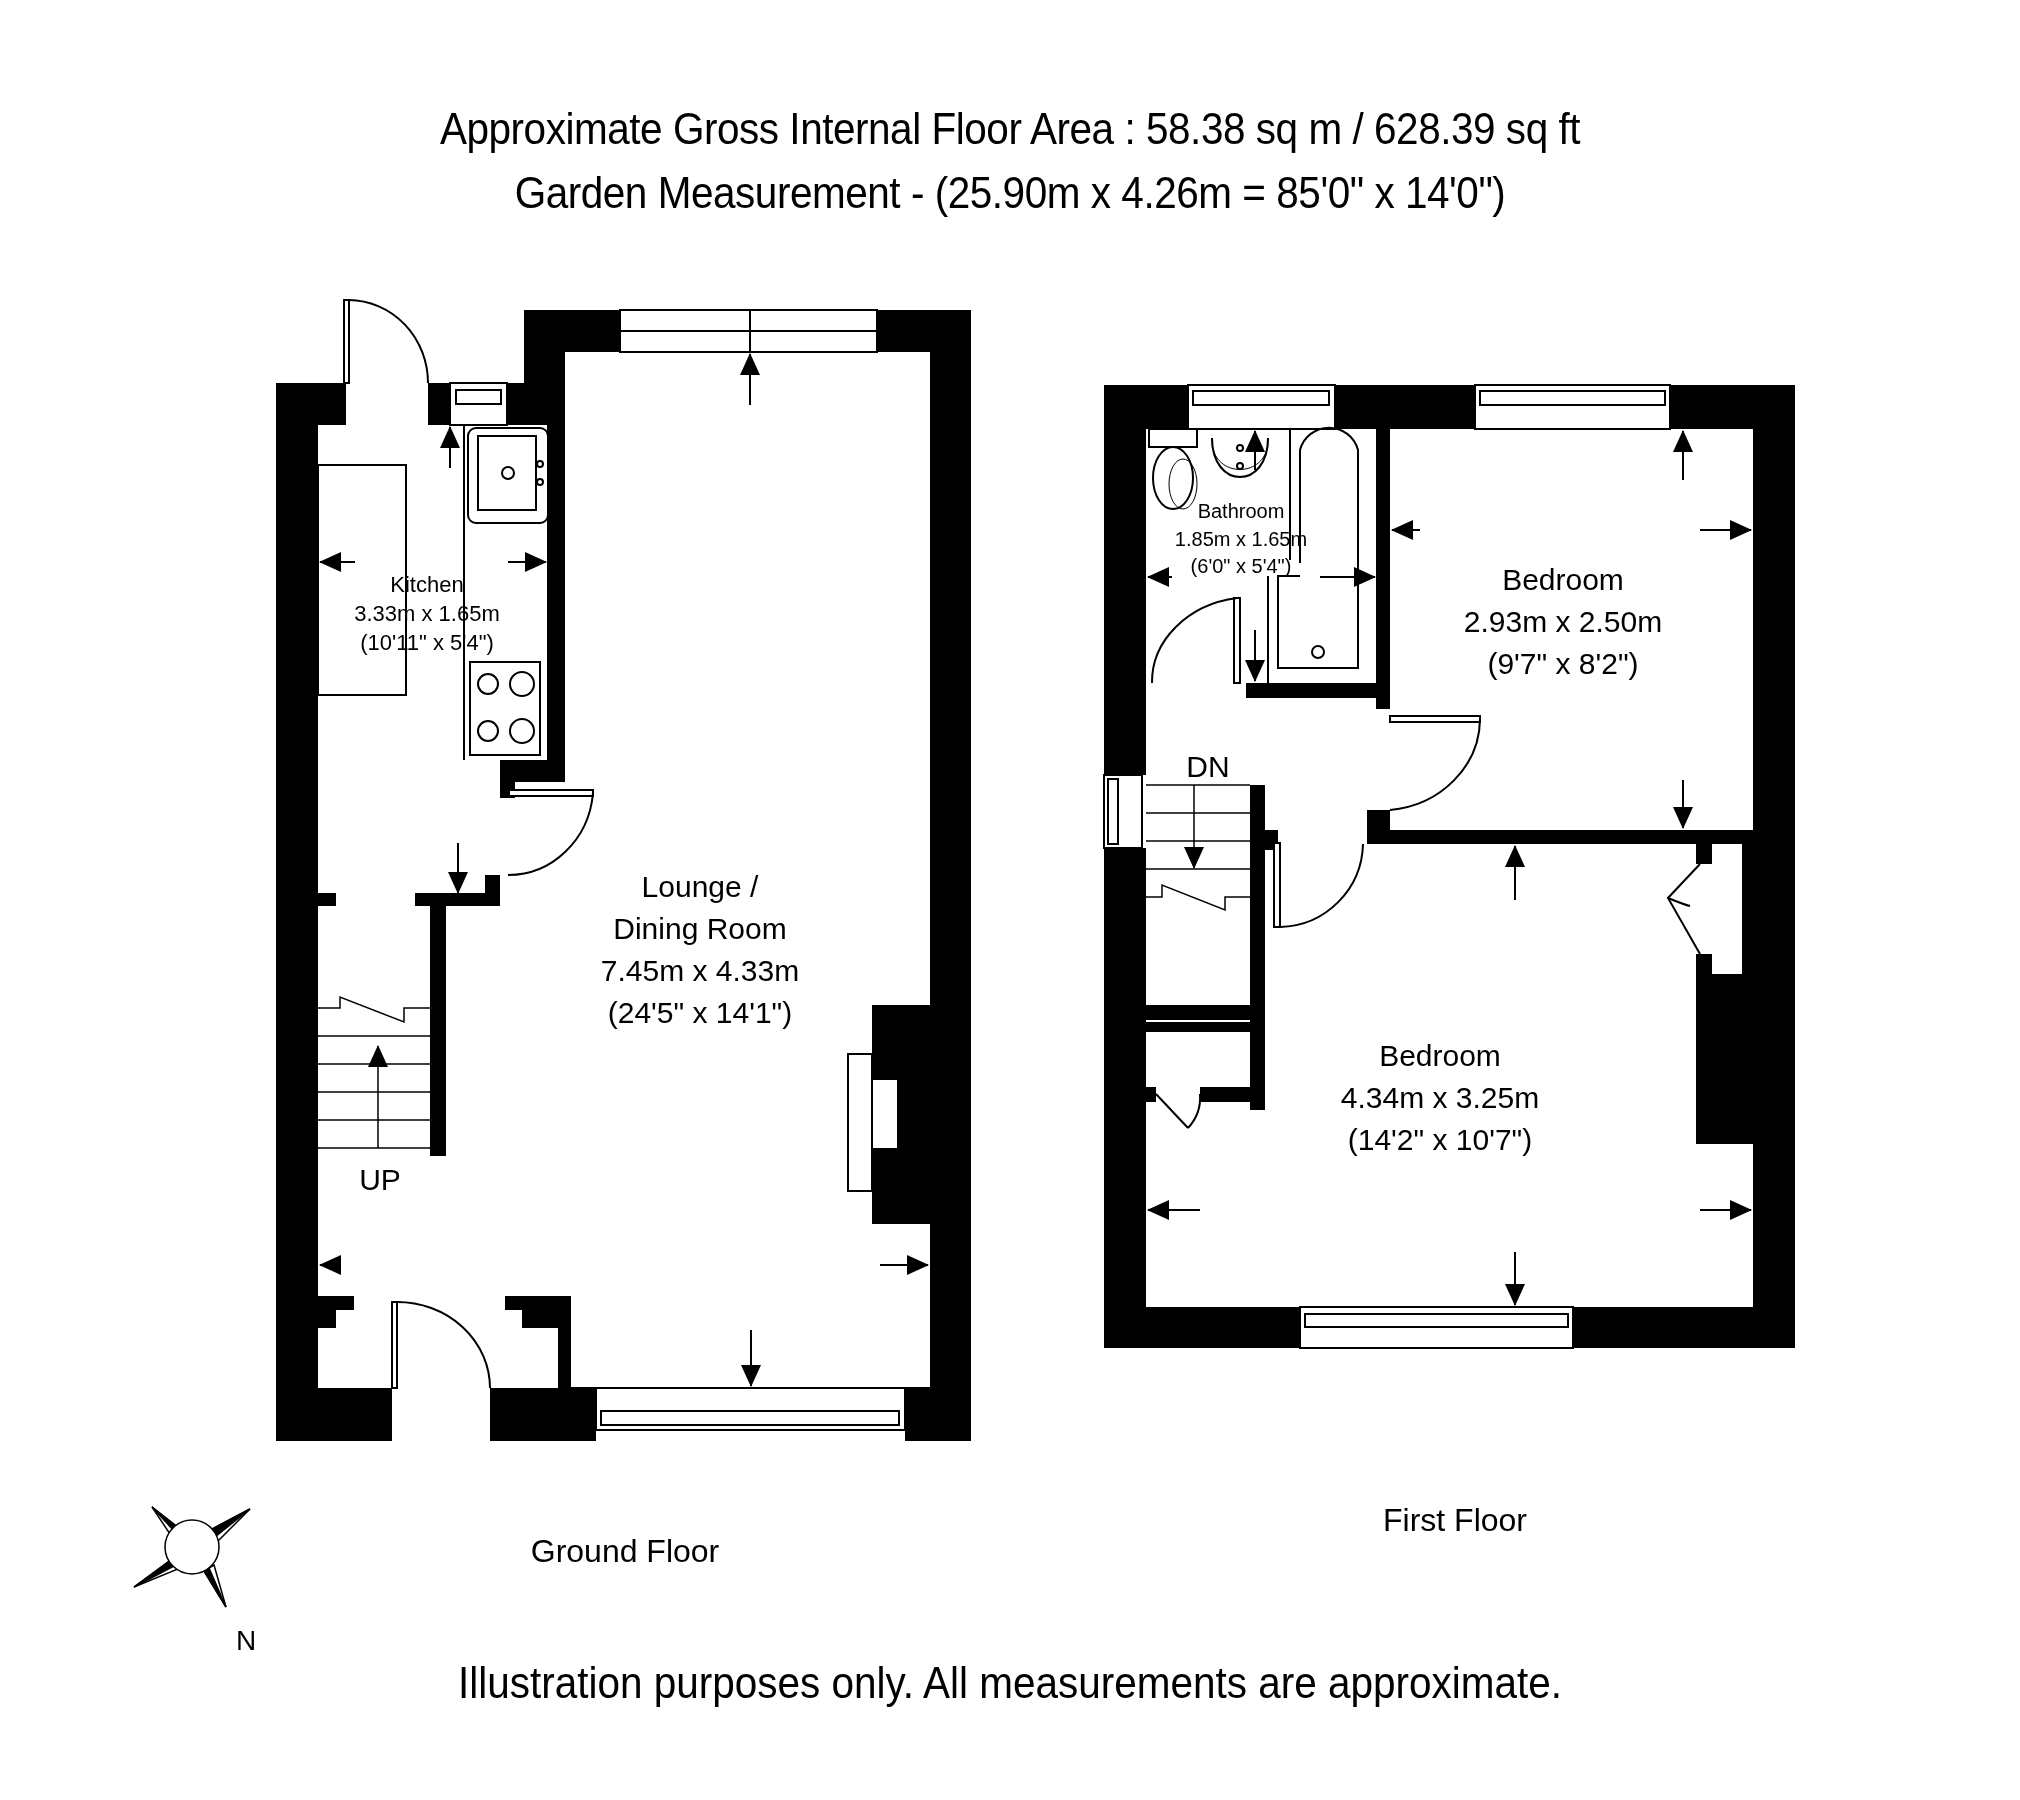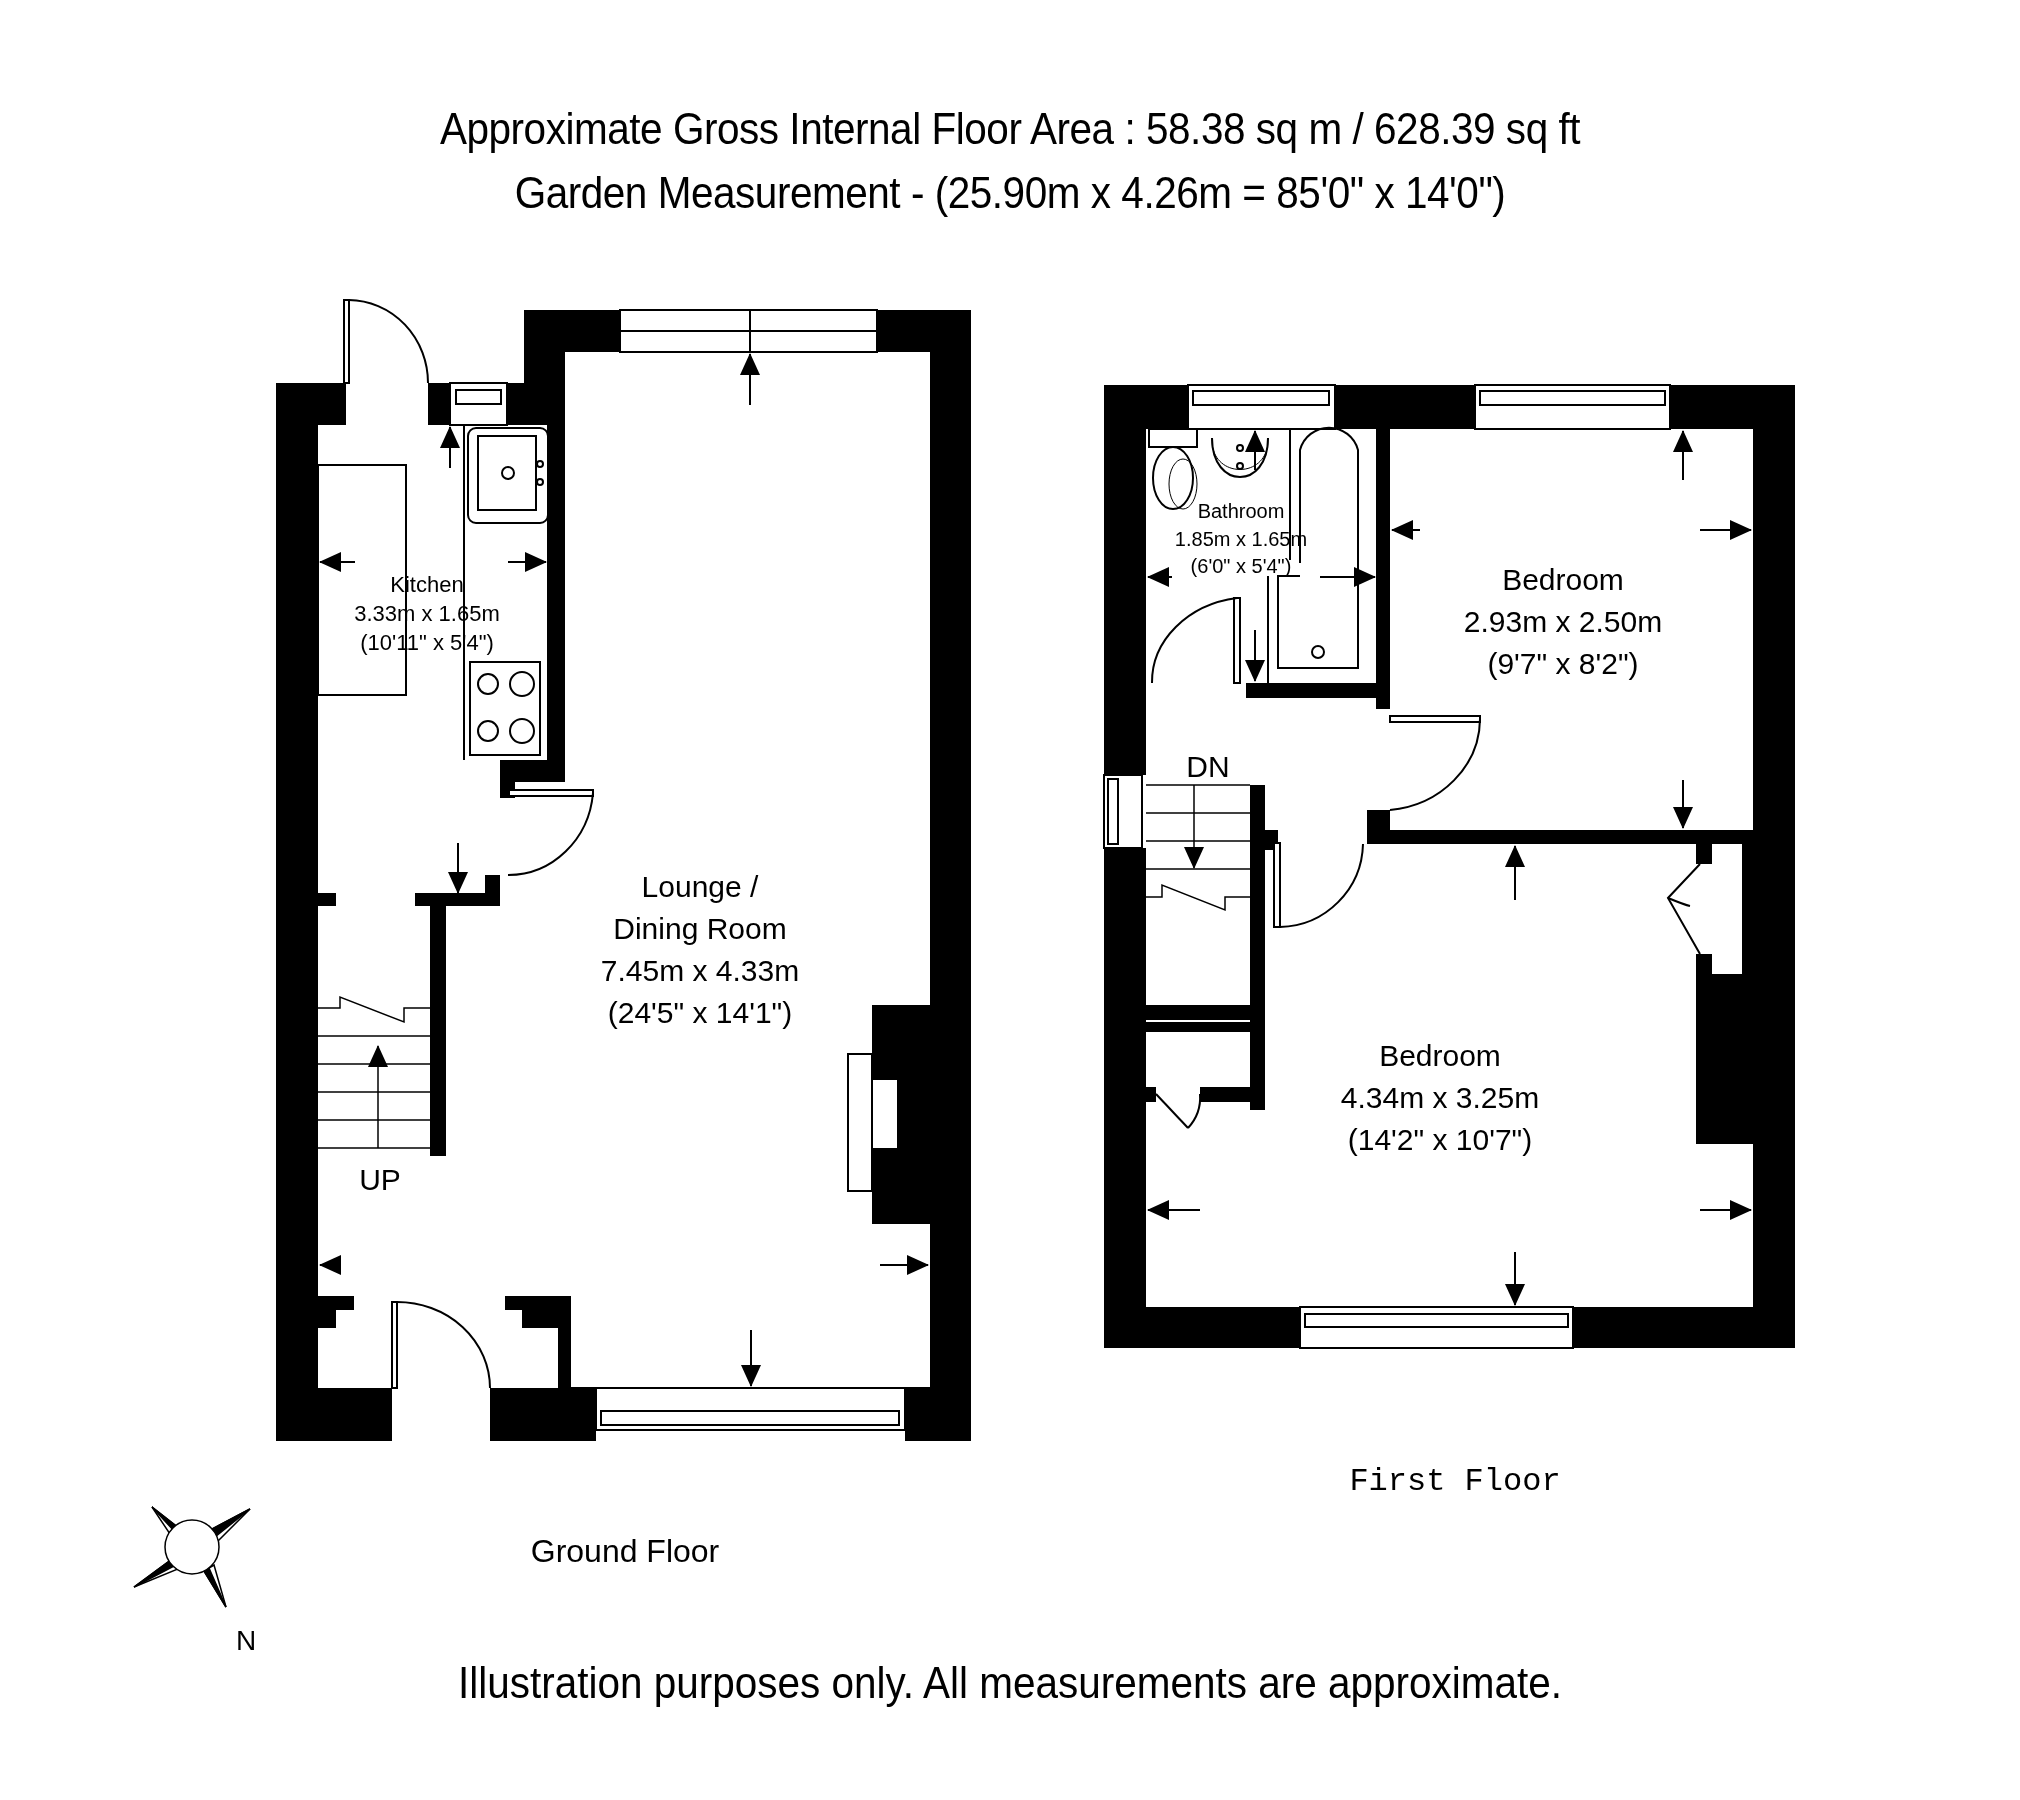--- a/index.html
+++ b/index.html
@@ -4,21 +4,21 @@
 <style>
   html, body { margin:0; padding:0; background:#ffffff; }
   body { width:2020px; height:1800px; position:relative; overflow:hidden;
          font-family:"Liberation Sans", sans-serif; color:#000; }
   .hdr { position:absolute; left:0; width:2020px; text-align:center;
          font-size:44px; letter-spacing:-0.5px; transform:scaleX(0.92); transform-origin:center; }
   #hdr1 { top:104px; }
   #hdr2 { top:168px; }
   .floor-title { position:absolute; font-size:32px; text-align:center; width:500px; }
   #gf-title { left:375px; top:1533px; }
-  #ff-title { left:1205px; top:1463px;font-family:Liberation Mono, monospace; }
+  #ff-title { left:1205px; top:1502px; }
   #footer { position:absolute; left:0; width:2020px; top:1658px; text-align:center;
             font-size:44px; transform:scaleX(0.92); transform-origin:center; }
   svg#plans { position:absolute; left:0; top:0; }
   .room-label { font-family:"Liberation Sans", sans-serif; text-anchor:middle; fill:#000; }
   .compass-n { position:absolute; left:236px; top:1625px; font-size:28px; }
 </style>
 </head>
 <body>
 
 <div class="hdr" id="hdr1">Approximate Gross Internal Floor Area : 58.38 sq m / 628.39 sq ft</div>

